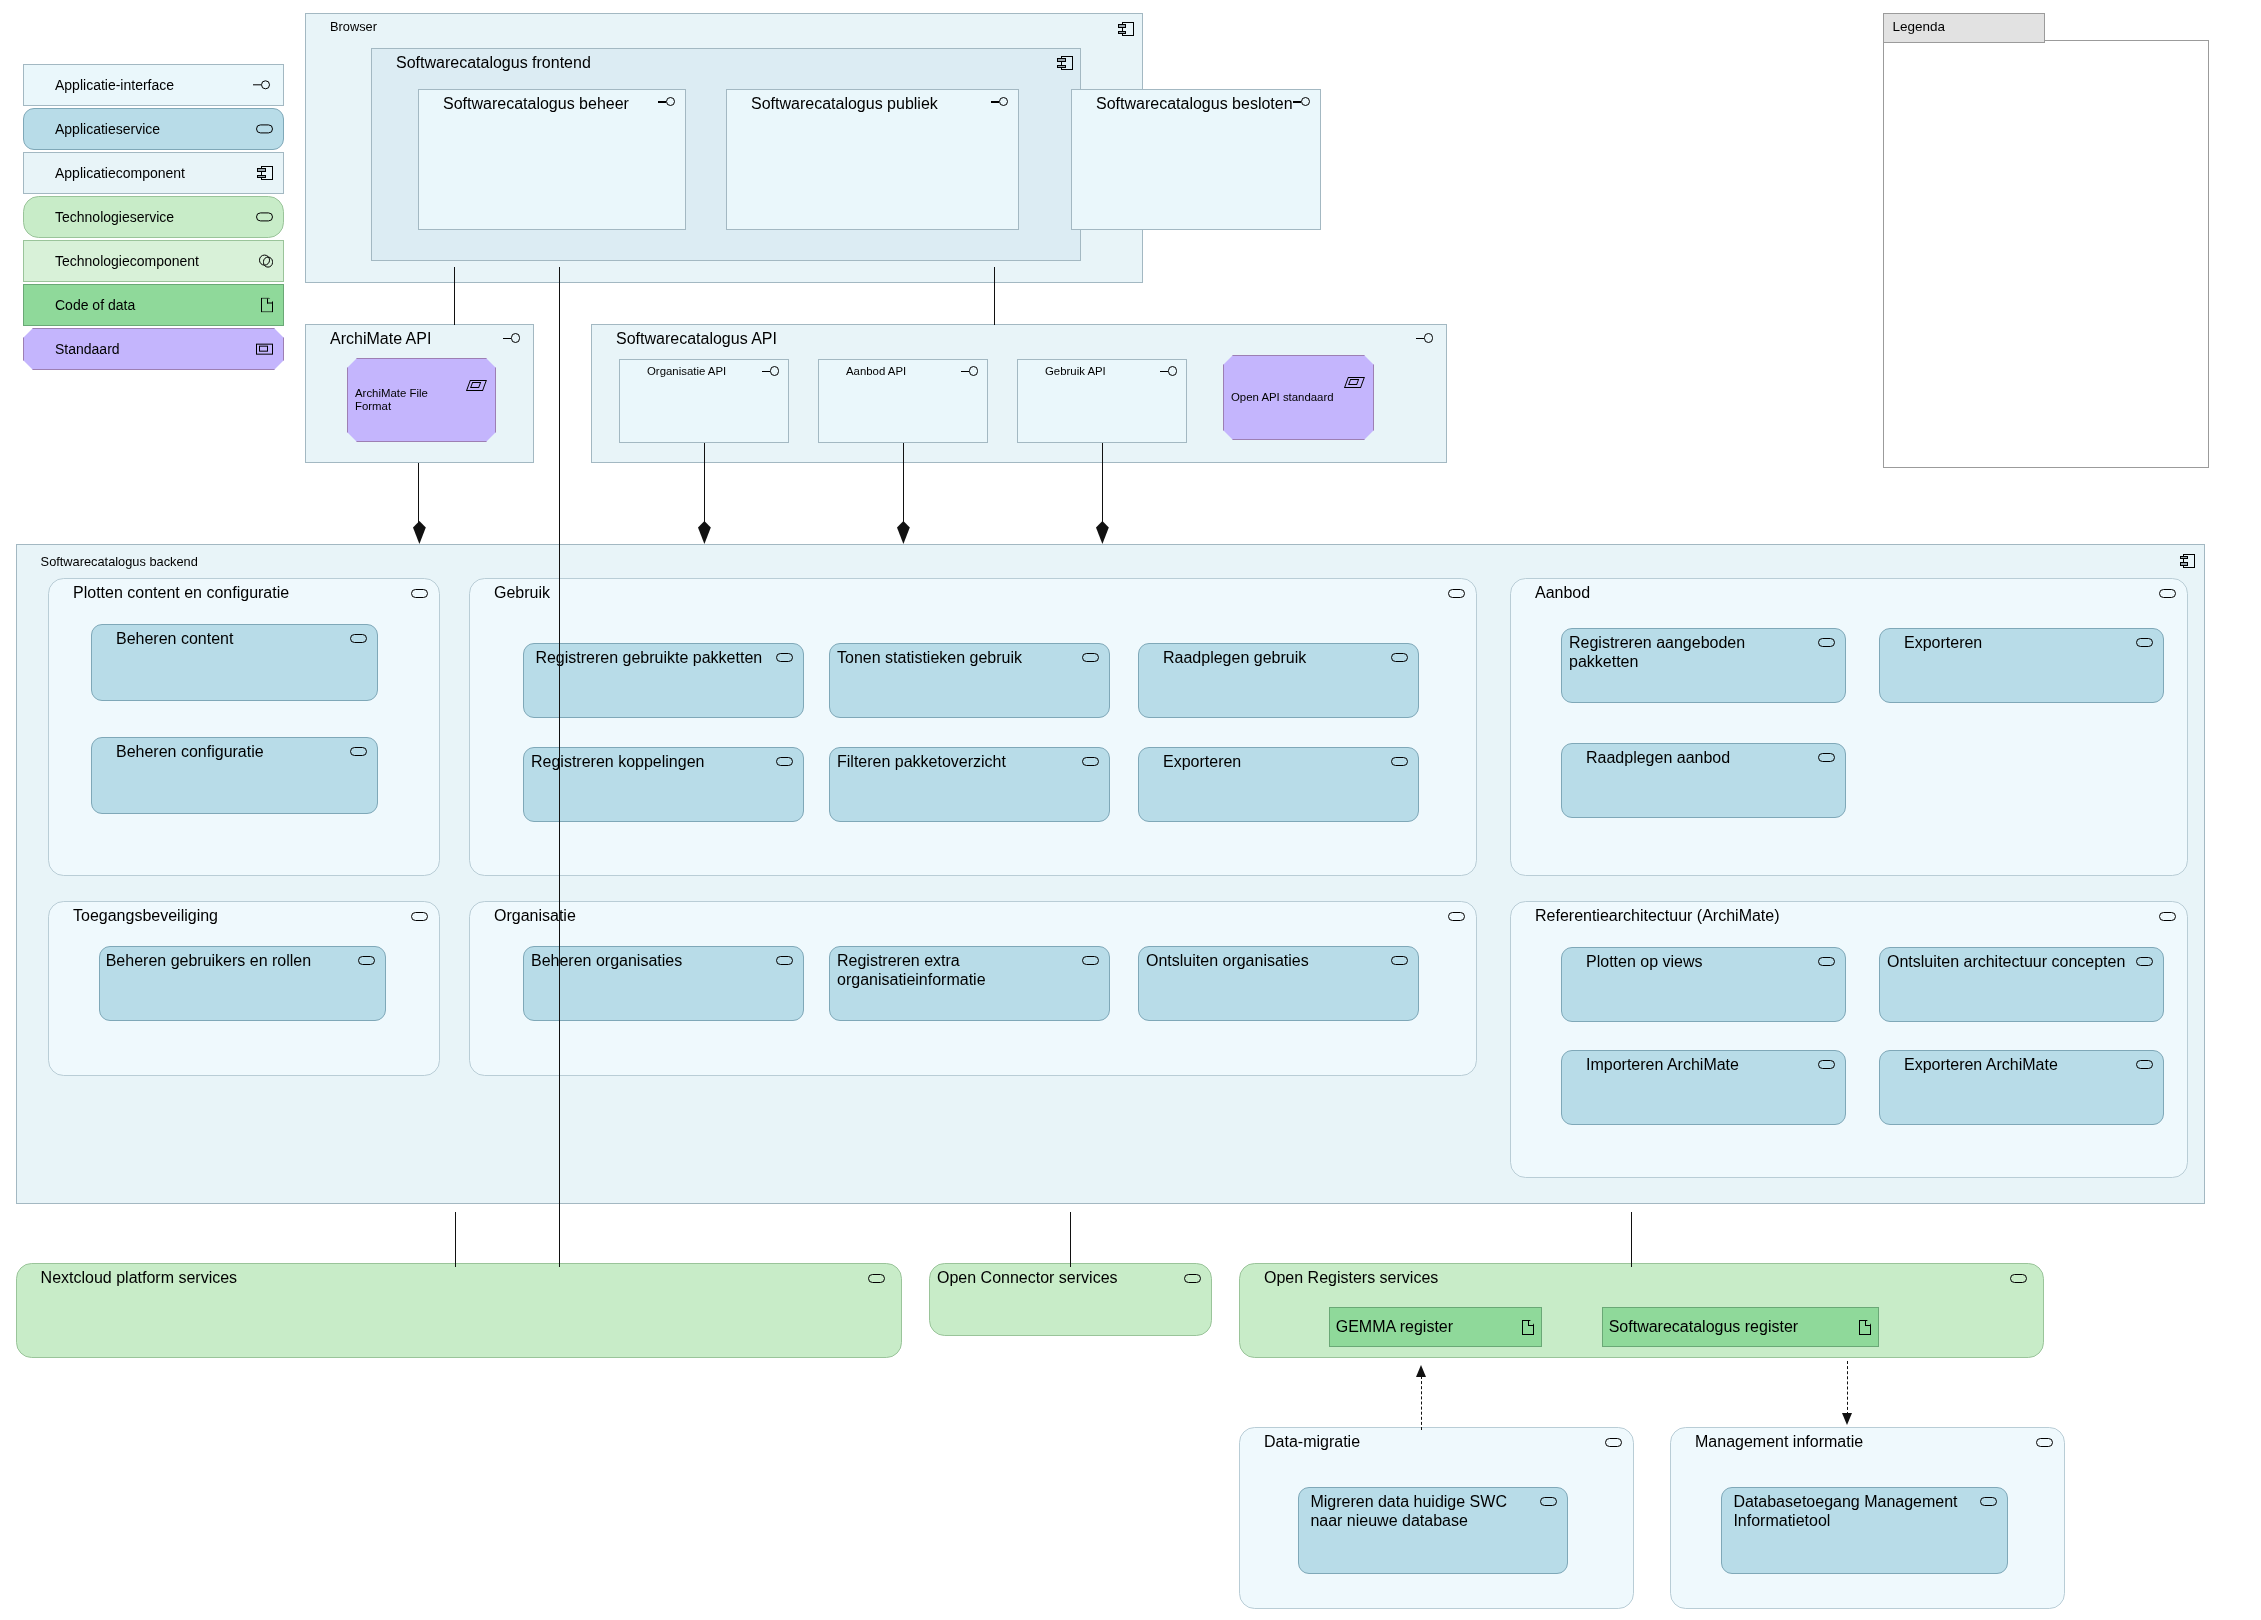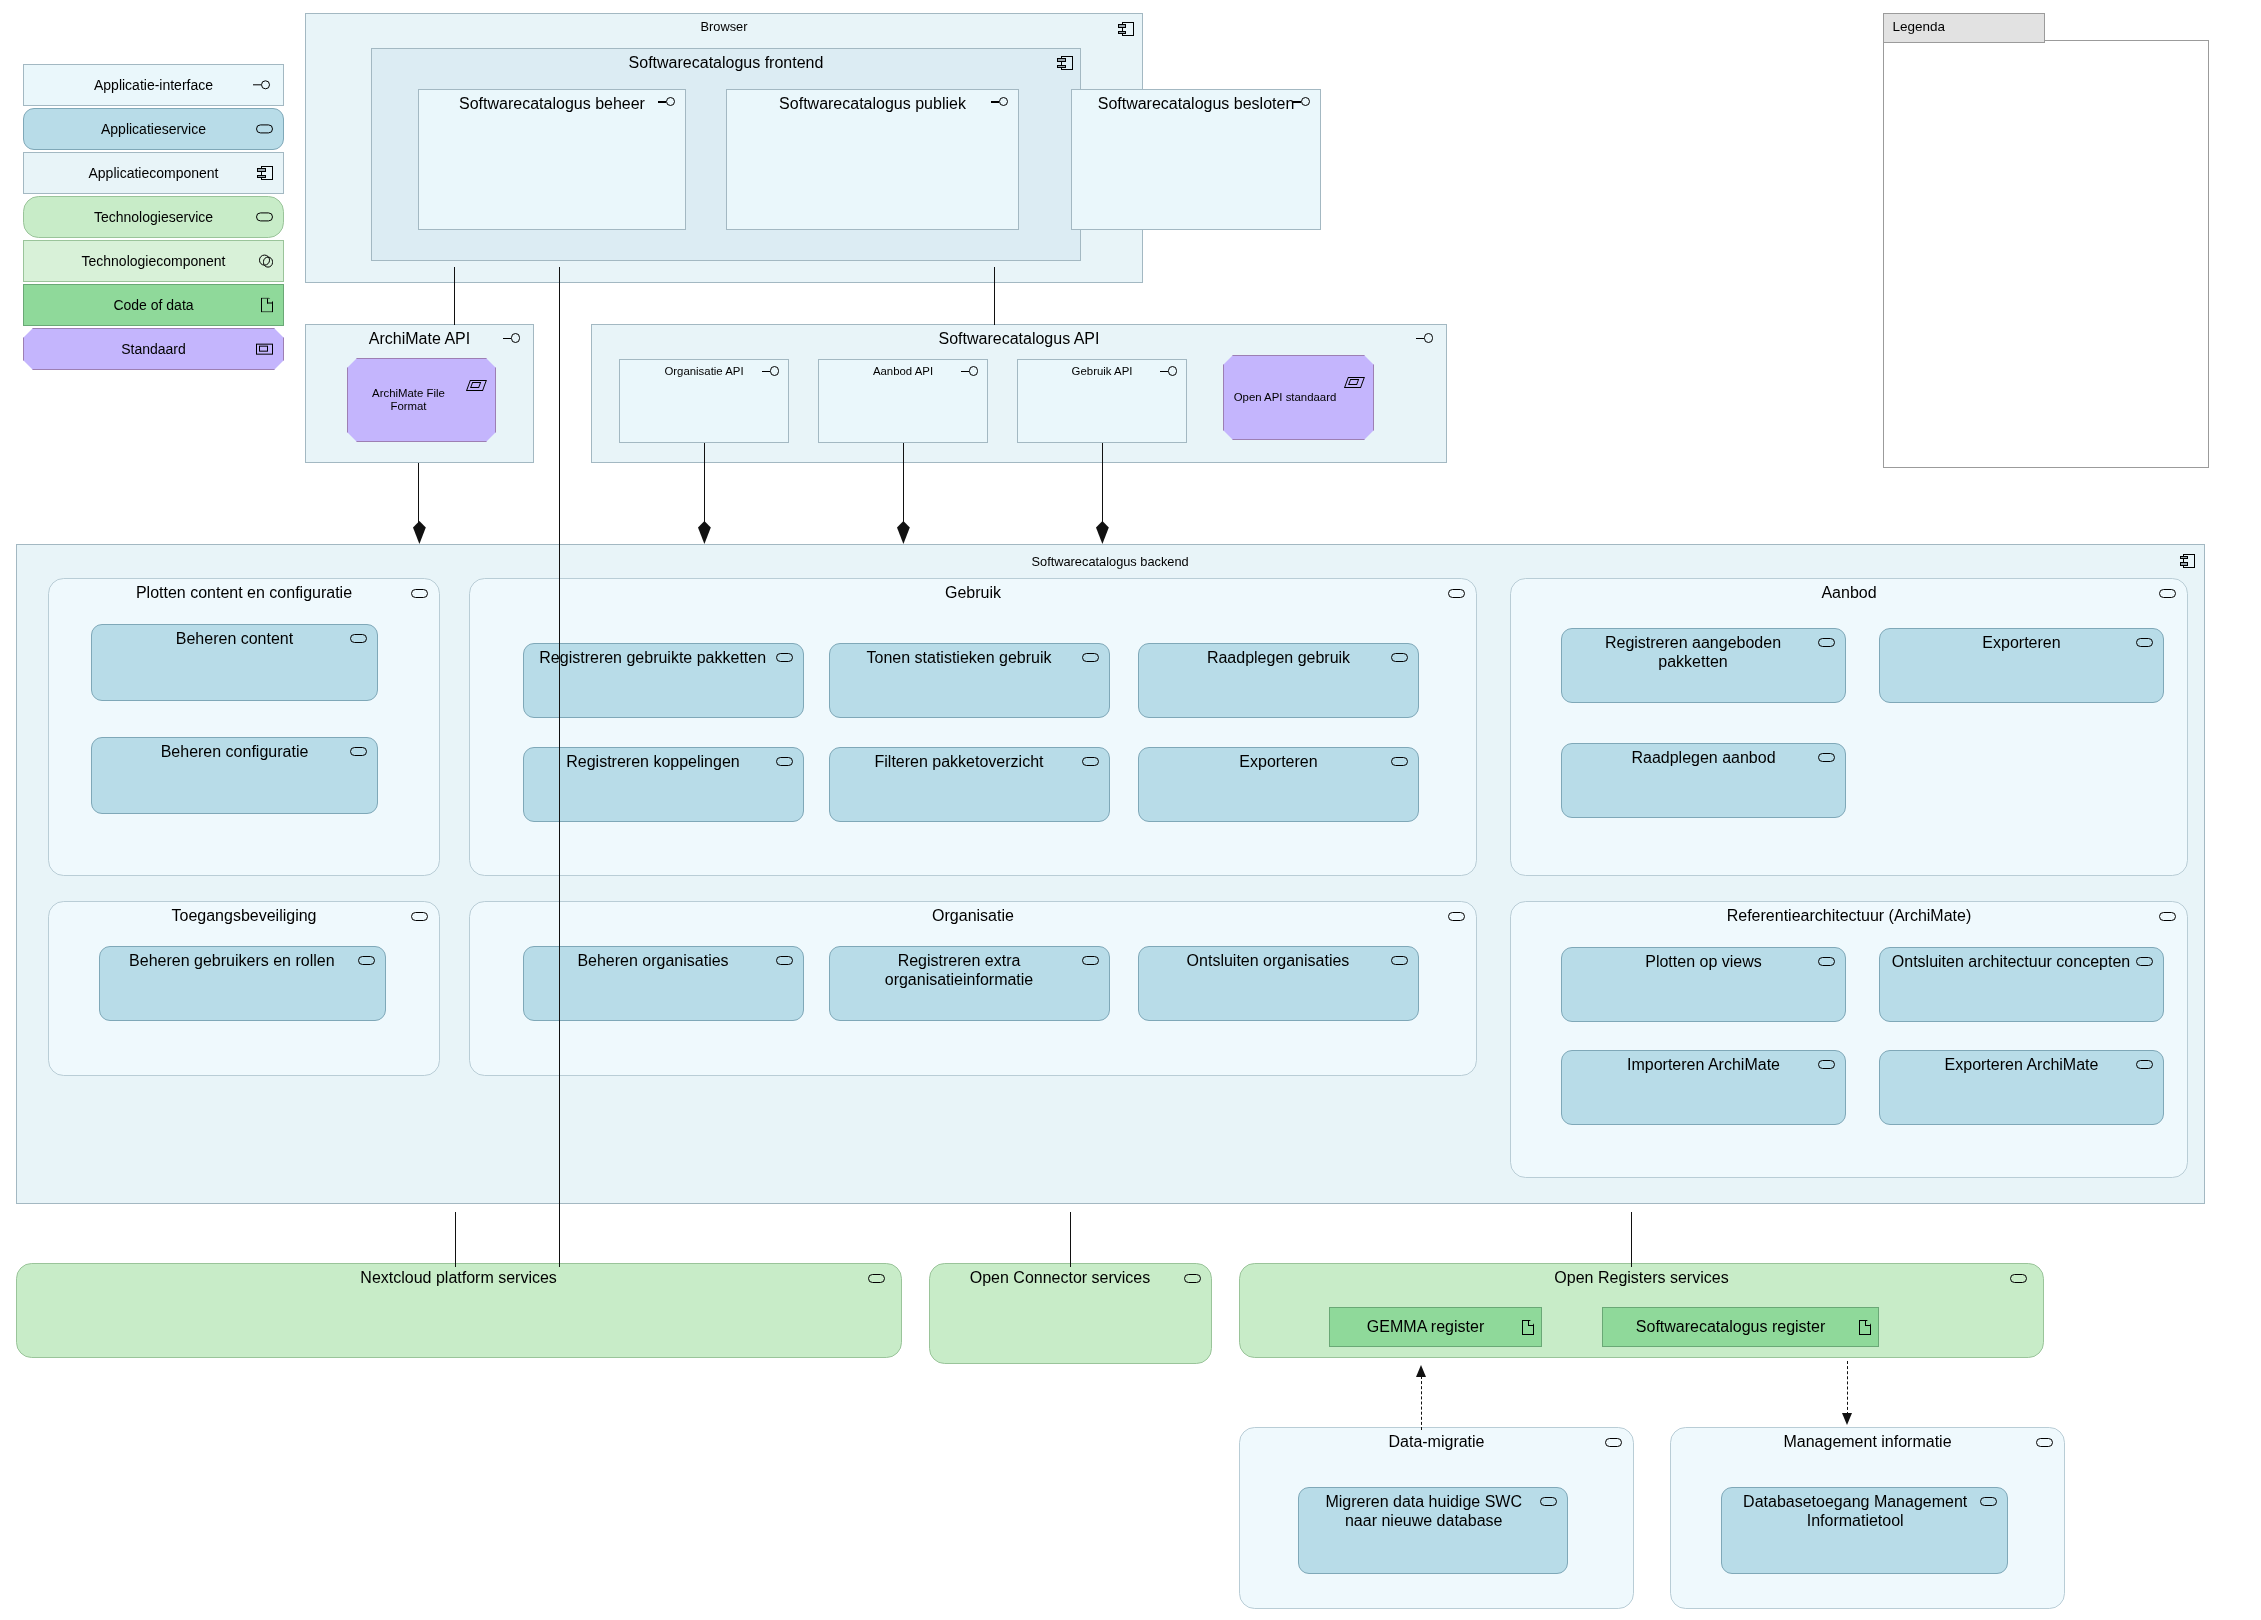--- a/index.html
+++ b/index.html
@@ -51,21 +51,20 @@
   .standard{            
     background:#c4b5fd;
     border:1.4px solid #9d7fb3;
     clip-path:polygon(0 10px, 10px 0, calc(100% - 10px) 0, 100% 10px,
                       100% calc(100% - 10px), calc(100% - 10px) 100%,
                       10px 100%, 0 calc(100% - 10px));
   }
 
   .label{
     position:absolute; left:0; right:0;
-    text-align:center;
     color:#000;
     line-height:1.18;
     pointer-events:none;
   }
   .lbl-top{top:5px; padding:0 24px;}
   .fs16{font-size:11.4px;}
   .fs17{font-size:16px;}
   .fs18{font-size:12.8px;}
 
   
@@ -331,21 +330,21 @@
   <div class="node app-svc" style="left:1879px;top:1050px;width:285px;height:75px;">
     <div class="label lbl-top fs17">Exporteren ArchiMate</div>
     <span class="ic ic-svc" style="right:10px;top:8.5px;"></span>
   </div>
 
   <div class="node tech-svc" style="left:15.6px;top:1263px;width:886px;height:95px;">
     <div class="label lbl-top fs17">Nextcloud platform services</div>
     <span class="ic ic-svc" style="right:15.6px;top:10px;"></span>
   </div>
 
-  <div class="node tech-svc" style="left:929px;top:1263px;width:283px;height:101px;">
+  <div class="node tech-svc" style="left:929px;top:1263px;width:283px;height:73px;">
     <div class="label lbl-top fs17" style="padding:0 28px 0 7px;">Open Connector services</div>
     <span class="ic ic-svc" style="right:10px;top:10px;"></span>
   </div>
 
   <div class="node tech-svc" style="left:1239px;top:1263px;width:805px;height:95px;">
     <div class="label lbl-top fs17">Open Registers services</div>
     <span class="ic ic-svc" style="right:15.6px;top:10px;"></span>
   </div>
   <div class="node code-data" style="left:1329px;top:1307px;width:213px;height:40px;">
     <div class="label fs17" style="top:50%;transform:translateY(-50%);padding:0 25.6px 0 5.7px;">GEMMA register</div>

